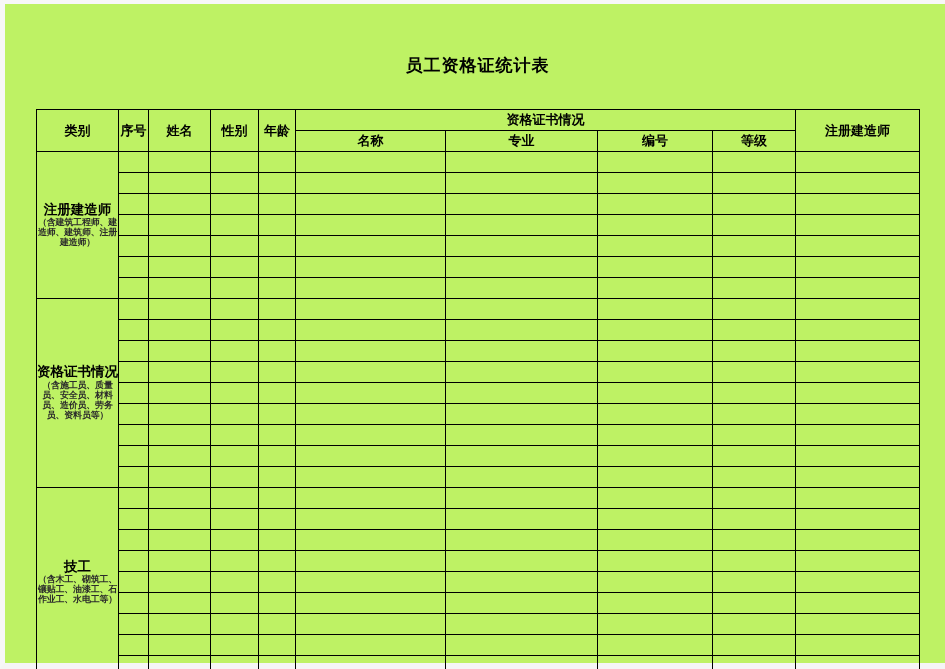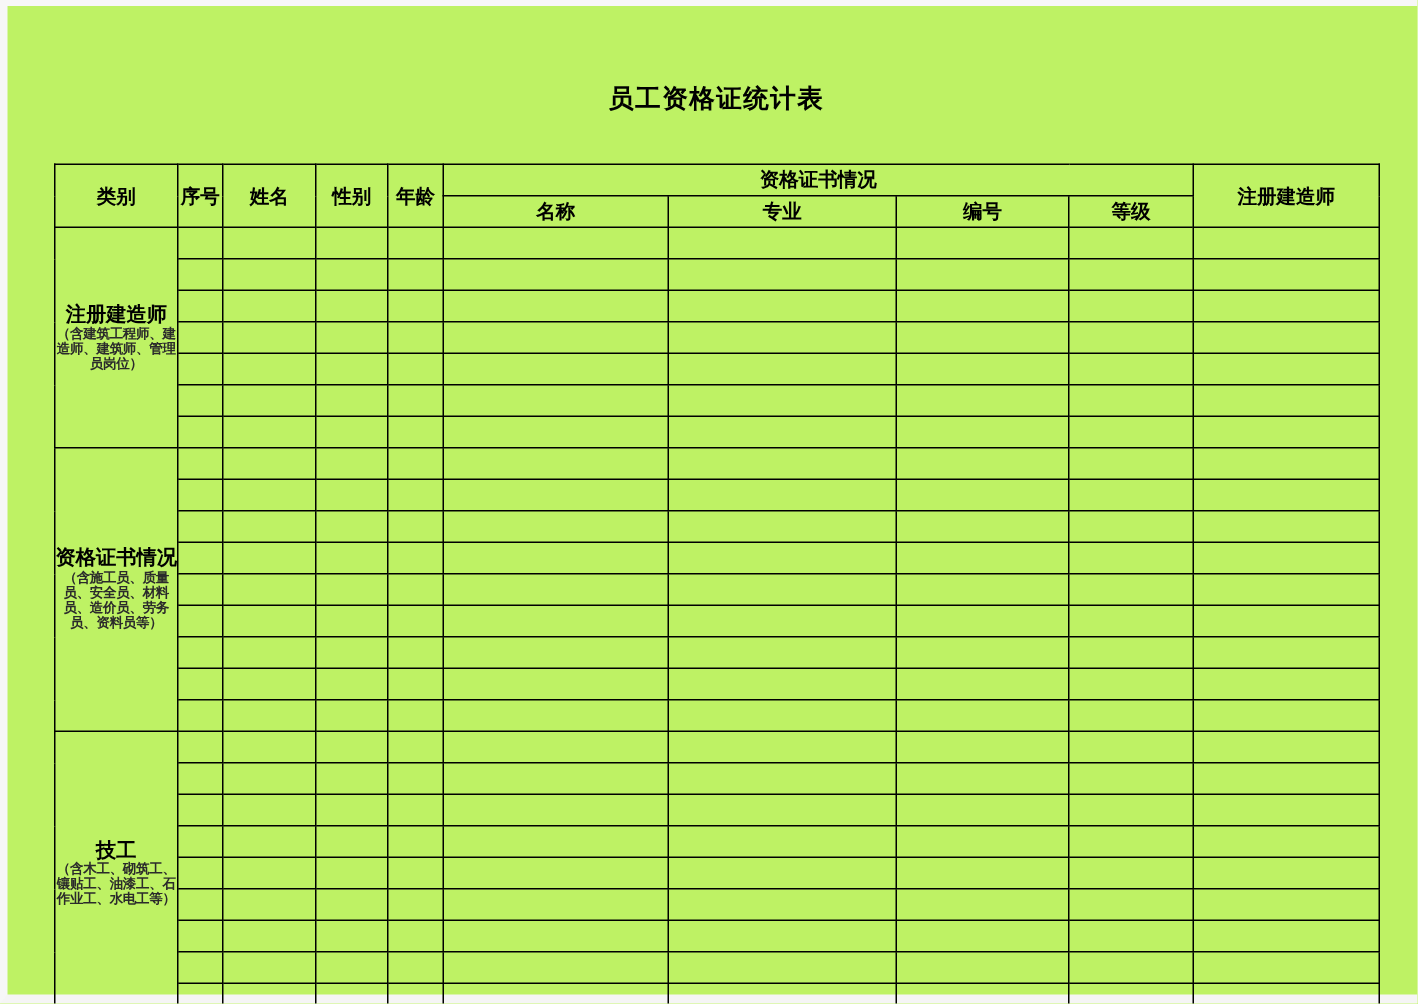--- a/index.html
+++ b/index.html
@@ -156,21 +156,21 @@
         </tr>
         <tr>
           <td class="hdr-sub">名称</td>
           <td class="hdr-sub">专业</td>
           <td class="hdr-sub">编号</td>
           <td class="hdr-sub">等级</td>
         </tr>
         <tr>
           <td class="catcell" rowspan="7">
             <span class="cat-main">注册建造师</span>
-            <span class="cat-sub">（含建筑工程师、建造师、建筑师、管理员岗位）</span>
+            <span class="cat-sub">（含建筑工程师、建造师、建筑师、注册建造师）</span>
           </td>
           <td></td>
           <td></td>
           <td></td>
           <td></td>
           <td></td>
           <td></td>
           <td></td>
           <td></td>
           <td></td>

